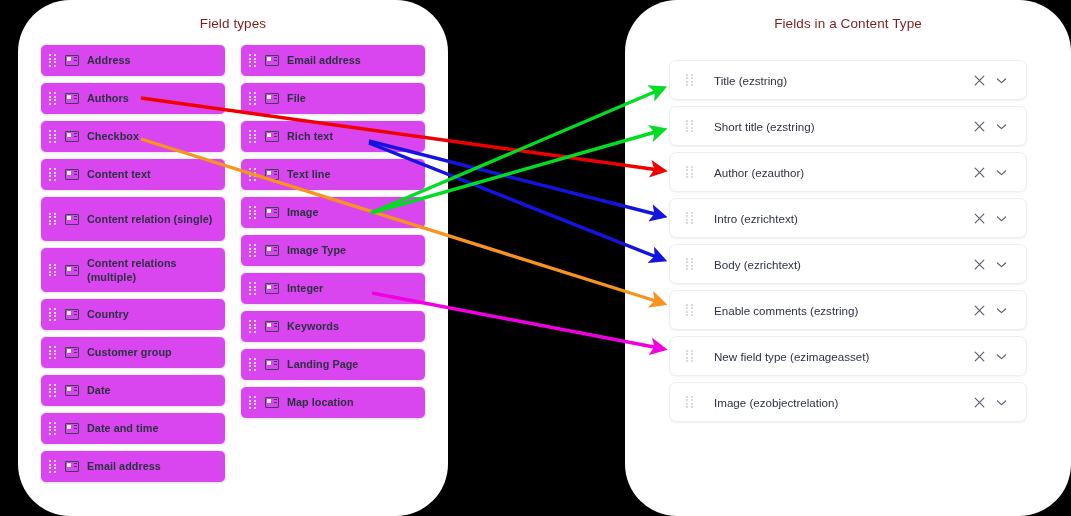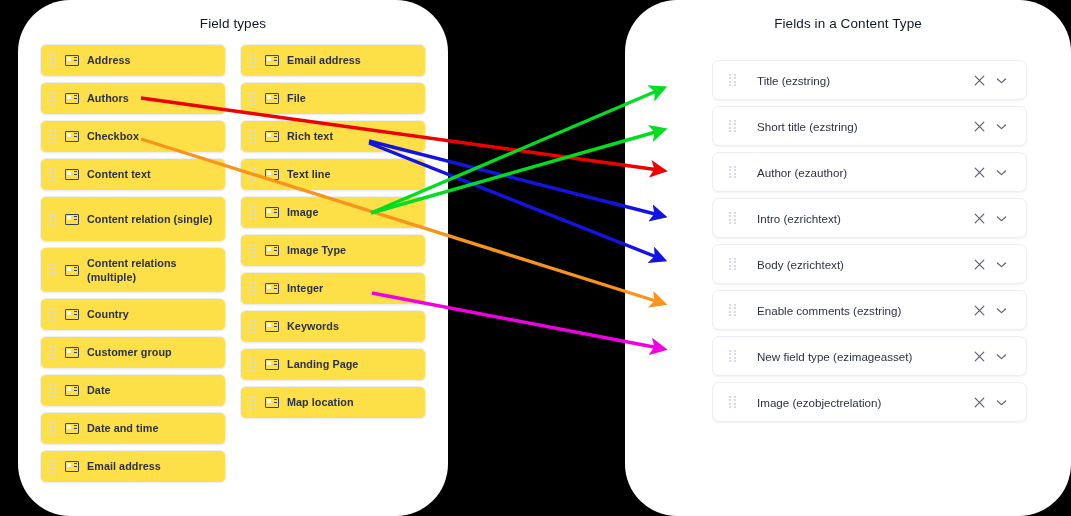--- a/index.html
+++ b/index.html
@@ -42,21 +42,21 @@
     border-radius: 52px;
   }
 
   .panel-title {
     position: absolute;
     top: 16px;
     left: 0;
     right: 0;
     text-align: center;
     font-size: 13.5px;
-    color: #0f172a;
+    color: #7f1d1d;
     font-weight: 400;
     letter-spacing: .1px;
   }
   #panel-left .panel-title { text-align: center; }
 
   
   .ft-cols {
     position: absolute;
     top: 44px;
     left: 22px;
@@ -67,21 +67,21 @@
   .ft-col {
     flex: 1 1 0;
     display: flex;
     flex-direction: column;
     gap: 5px;
   }
   .ft-card {
     position: relative;
     box-sizing: border-box;
     min-height: 33px;
-    background: #fde047;
+    background: #d946ef;
     border: 1px solid #edeef2;
     border-radius: 6px;
     box-shadow: 0 1px 1px rgba(20,25,60,.035);
     display: flex;
     align-items: center;
     padding: 5px 10px 5px 8px;
   }
   .ft-card.tall { min-height: 46px; }
 
   .drag-dots {
@@ -155,21 +155,20 @@
   .fc-card {
     box-sizing: border-box;
     height: 40px;
     background: #ffffff;
     border: 1px solid #eceef3;
     border-radius: 7px;
     box-shadow: 0 1px 1.5px rgba(20,25,60,.05);
     display: flex;
     align-items: center;
     padding: 0 14px 0 16px;
-    margin-left: 43px;
   }
   .fc-card .drag-dots { margin-right: 20px; }
   .fc-label {
     flex: 1 1 auto;
     font-size: 11.6px;
     color: #2d3243;
     font-weight: 400;
     white-space: nowrap;
     overflow: hidden;
     text-overflow: ellipsis;

